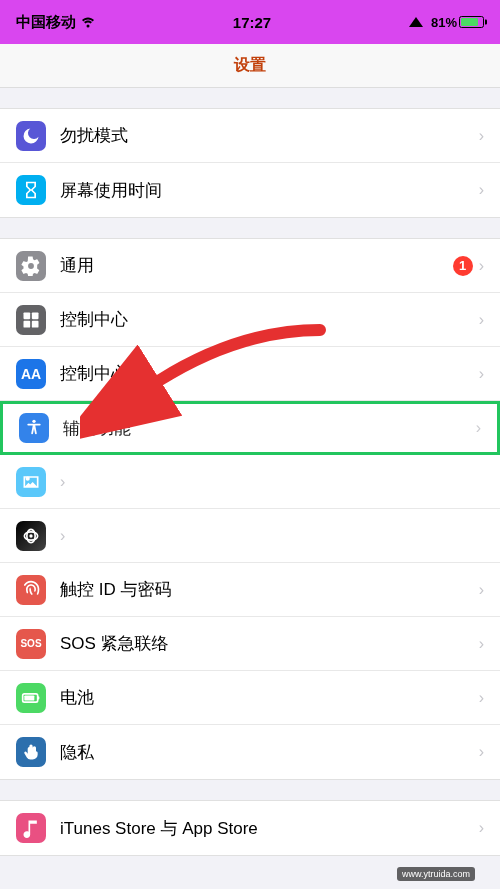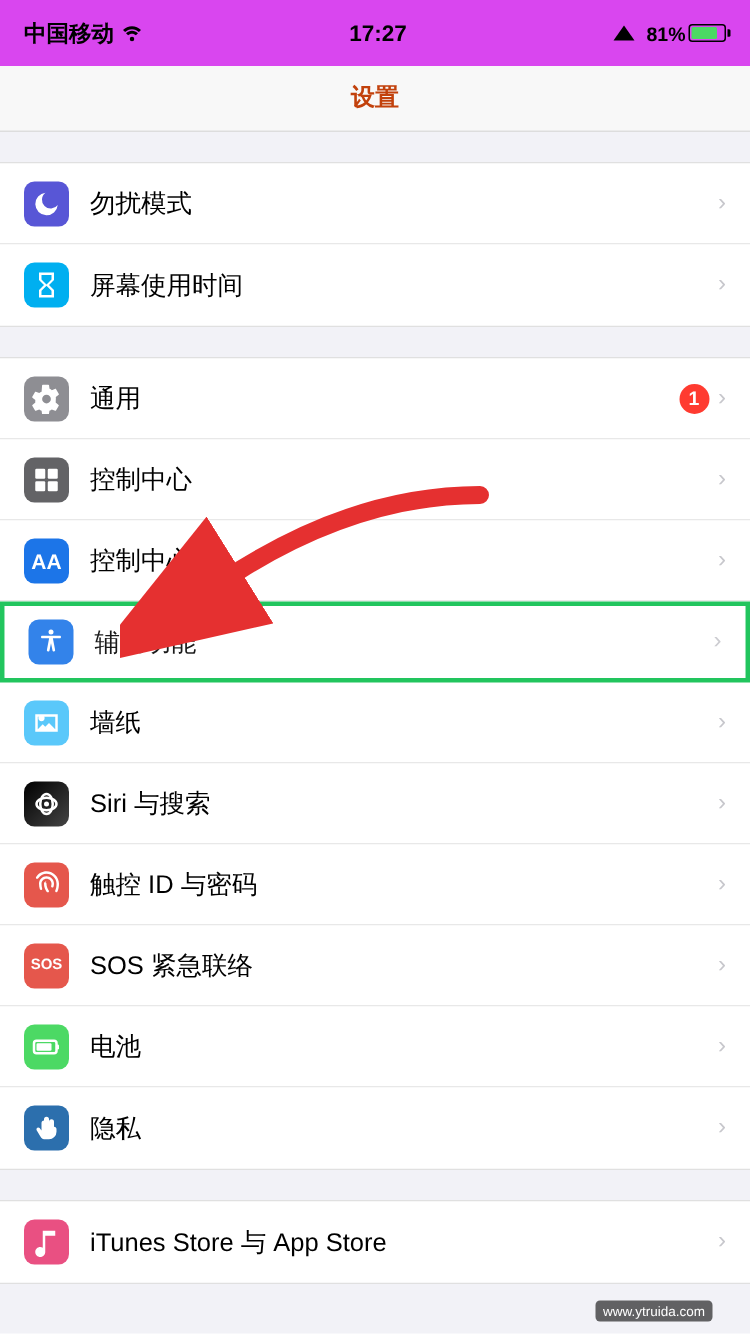--- a/index.html
+++ b/index.html
@@ -306,33 +306,31 @@
       <span class="chevron">›</span>
     </div>
 
     <div class="settings-row">
       <div class="row-icon icon-wallpaper">
         <svg class="icon-svg" viewBox="0 0 24 24">
           <circle cx="8" cy="8" r="2.5"></circle>
           <path d="M3 5v14h18V5H3zm16 12l-5-5-3 3-2-2-4 4V7h14v10z"></path>
         </svg>
       </div>
-      <span class="row-label">墙纸</span>
       <span class="chevron">›</span>
     </div>
 
     <div class="settings-row">
       <div class="row-icon icon-siri">
         <svg class="icon-svg" viewBox="0 0 24 24">
           <ellipse cx="12" cy="12" rx="5" ry="8" fill="none" stroke="white" stroke-width="2"></ellipse>
           <ellipse cx="12" cy="12" rx="8" ry="5" fill="none" stroke="white" stroke-width="2"></ellipse>
           <circle cx="12" cy="12" r="2" fill="white"></circle>
         </svg>
       </div>
-      <span class="row-label">Siri 与搜索</span>
       <span class="chevron">›</span>
     </div>
 
     <div class="settings-row">
       <div class="row-icon icon-touch">
         <svg class="icon-svg" viewBox="0 0 24 24">
           <path d="M12 1C8.5 1 5.5 2.8 3.7 5.5c-.3.5-.2 1.1.3 1.4.5.3 1.1.2 1.4-.3C6.9 4.4 9.3 3 12 3c4.4 0 8 3.6 8 8 0 2.1-.3 3.9-1 5.4-.2.5 0 1.1.5 1.3.5.2 1.1 0 1.3-.5.8-1.8 1.2-3.9 1.2-6.2 0-5.5-4.5-10-10-10zm0 4c-3.3 0-6 2.7-6 6 0 1.5.2 3 .7 4.4.2.5.7.8 1.2.6.5-.2.8-.7.6-1.2C8.2 13.6 8 12.3 8 11c0-2.2 1.8-4 4-4s4 1.8 4 4c0 .5-.1 1.1-.3 1.8-.1.5.2 1.1.7 1.2.5.1 1.1-.2 1.2-.7.2-.8.4-1.5.4-2.3 0-3.3-2.7-6-6-6zm0 4c-1.1 0-2 .9-2 2 0 2.4.8 4.7 2.2 6.5.3.4.9.5 1.4.2.4-.3.5-.9.2-1.4C12.7 14.8 12 13 12 11c0-.6-.4-1-.8-1-.1-.1-.2-.1-.2 0-.5 0-1 .5-1 1z"></path>
         </svg>
       </div>
       <span class="row-label">触控 ID 与密码</span>

